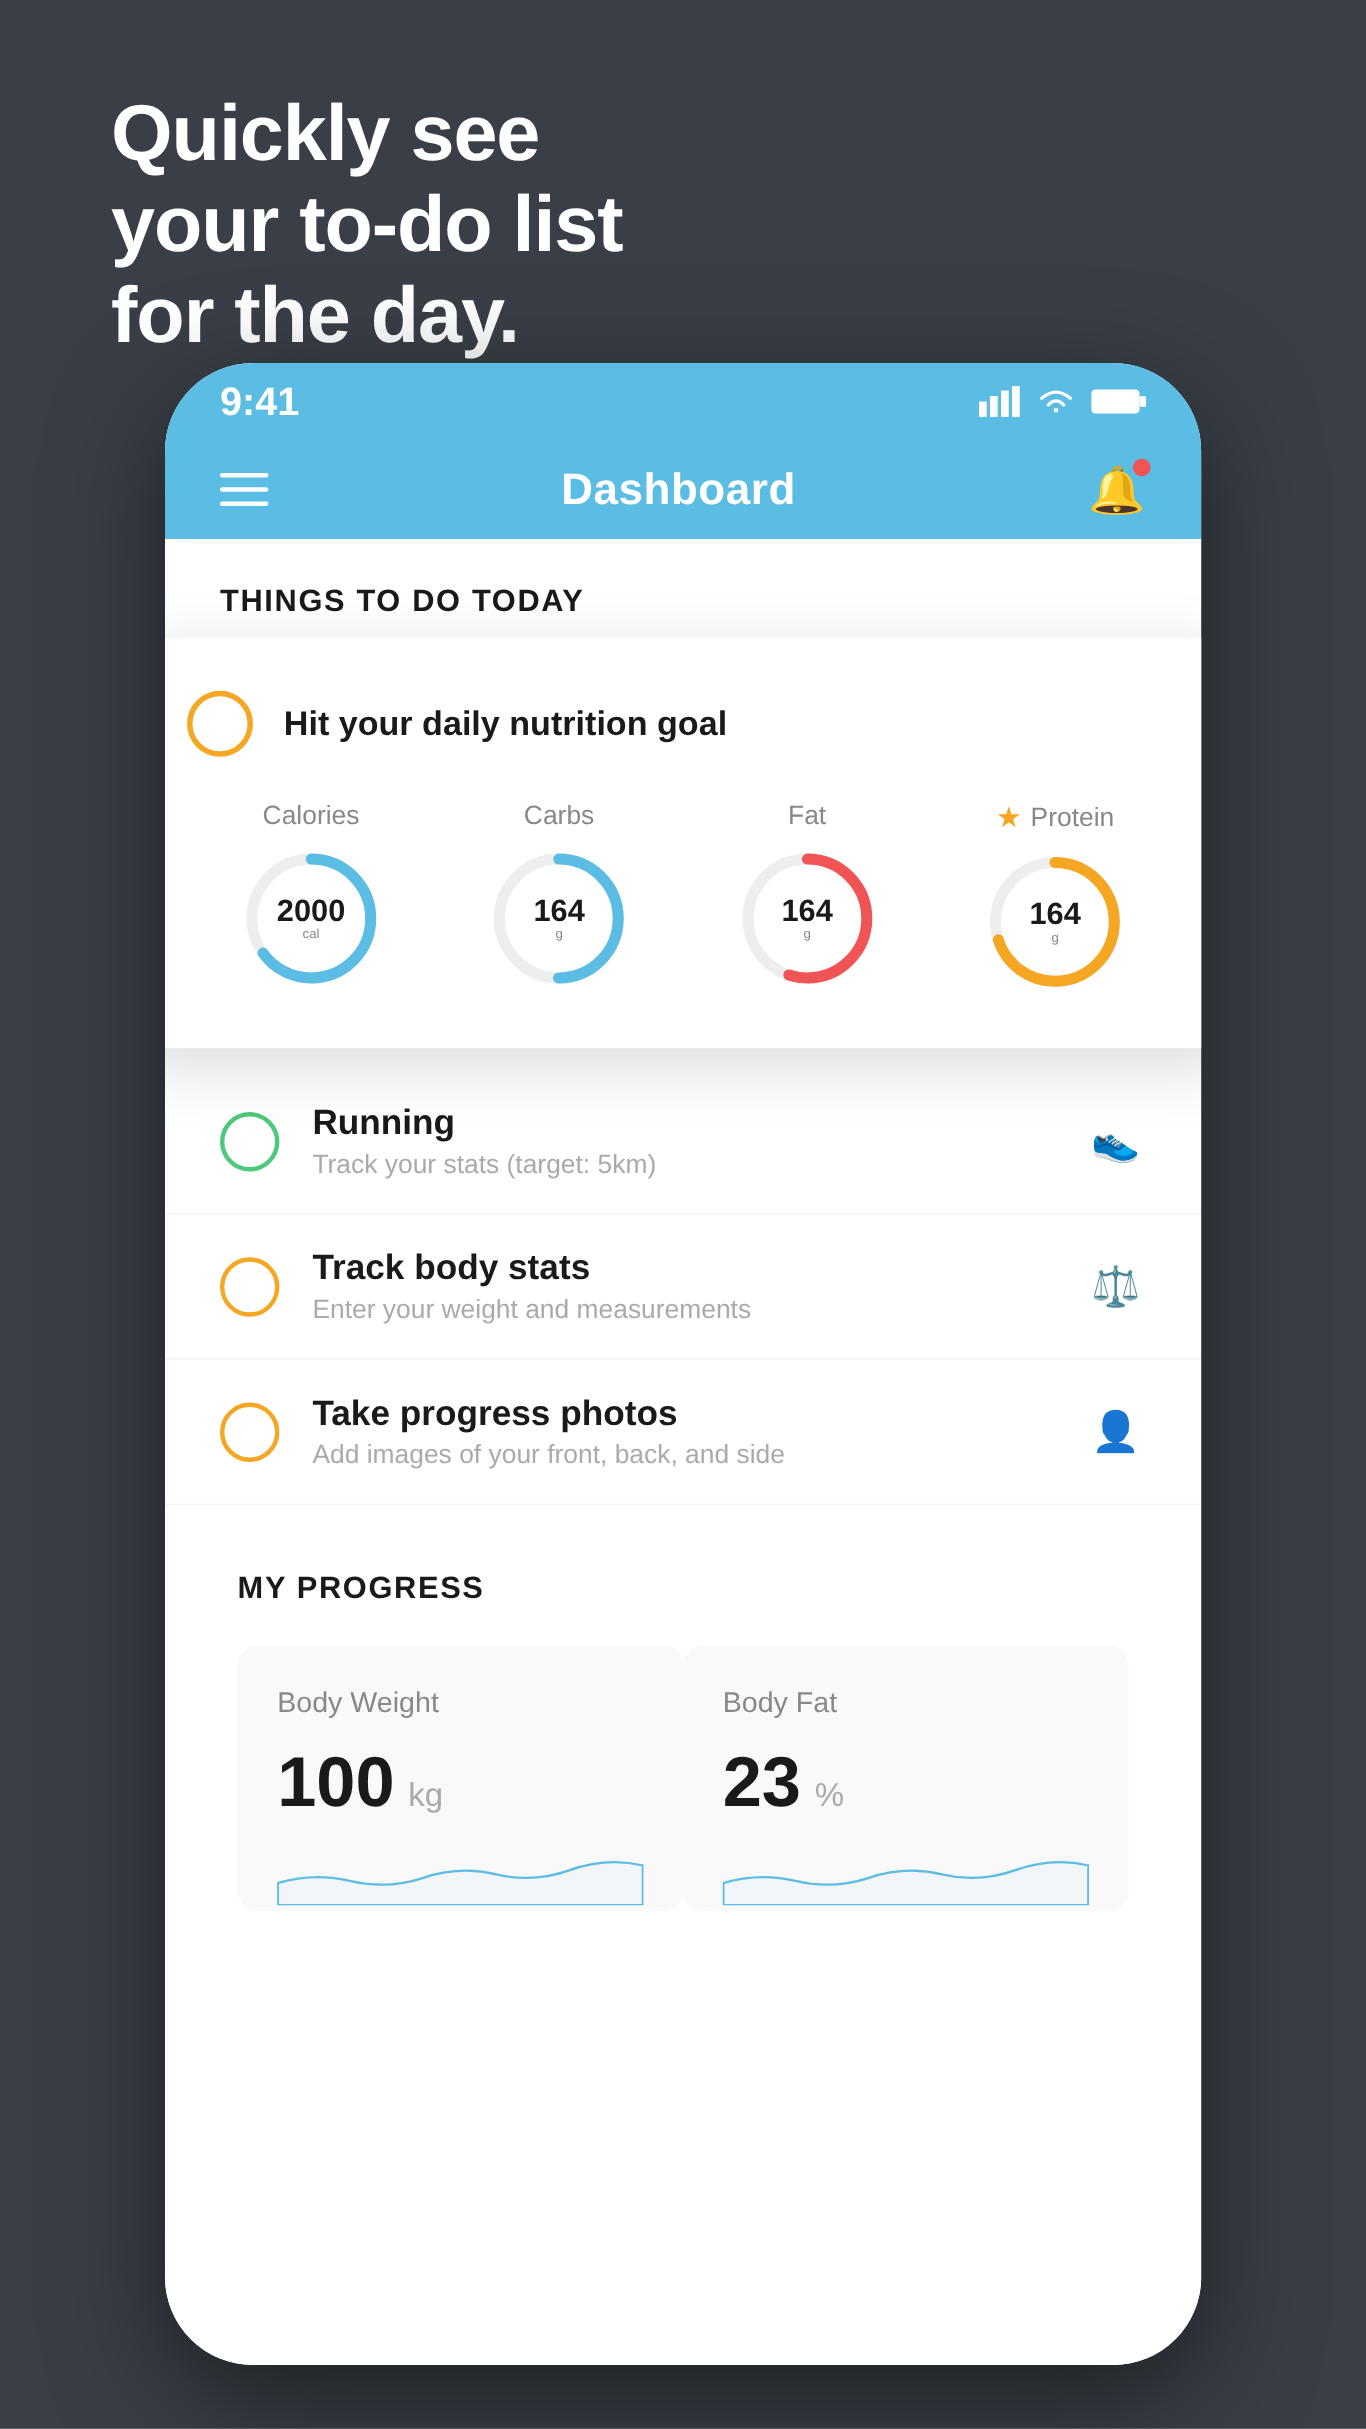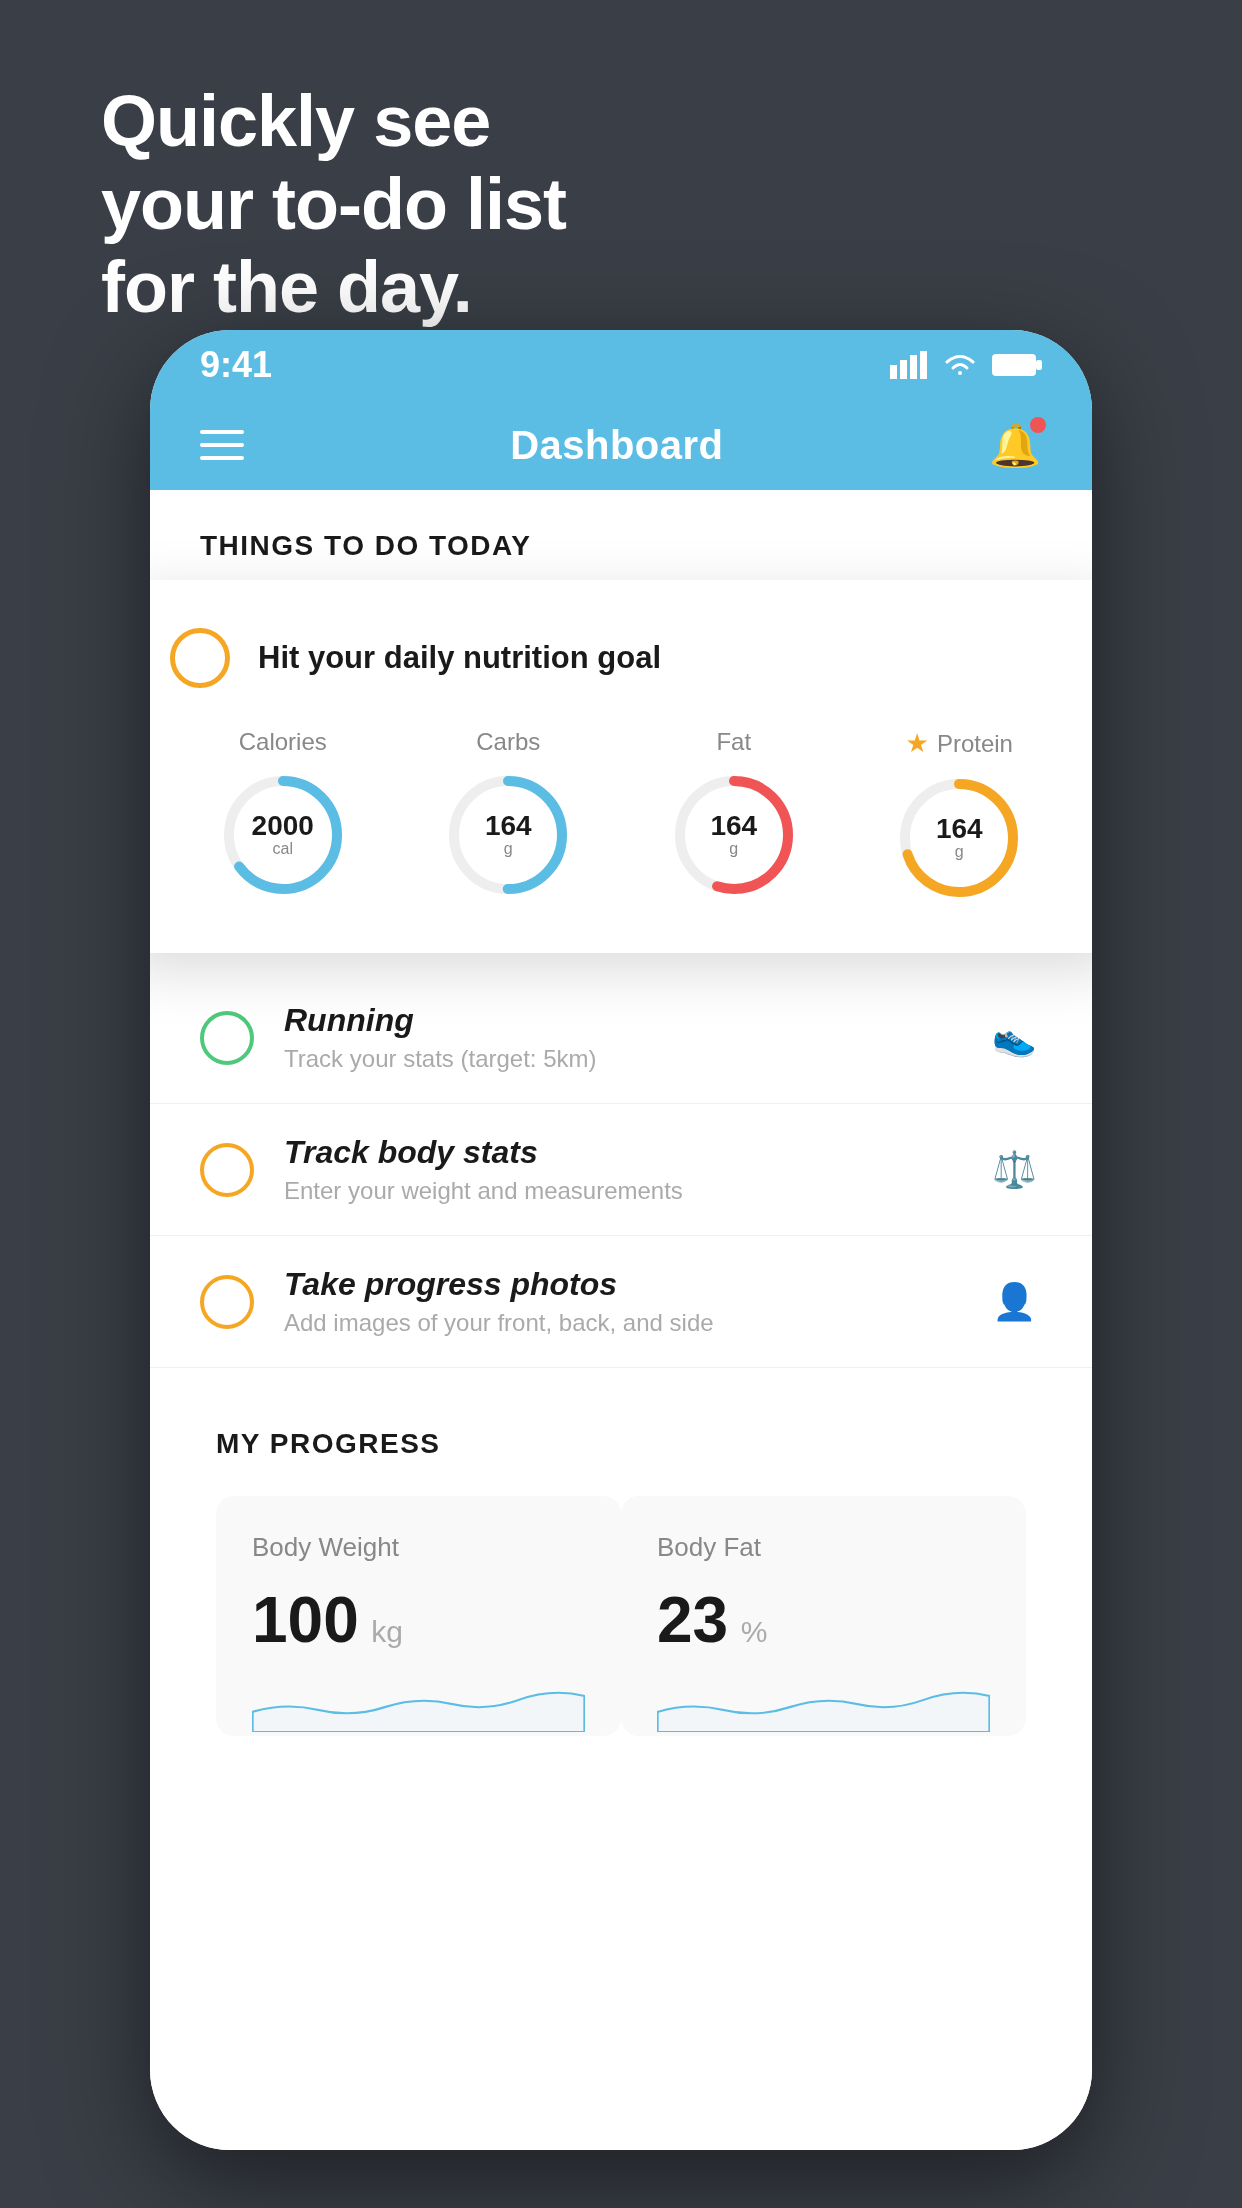--- a/index.html
+++ b/index.html
@@ -201,21 +201,21 @@
 
     .donut-value {
       font-size: 28px;
       font-weight: 700;
       color: #1a1a1a;
       display: block;
       line-height: 1;
     }
 
     .donut-unit {
-      font-size: 16px;
+      font-size: 12px;
       color: #888;
       display: block;
     }
 
     
     .todo-section {
       padding-top: 390px;
     }
 
     .todo-item {
@@ -240,21 +240,20 @@
 
     .todo-text {
       flex: 1;
     }
 
     .todo-title {
       font-size: 32px;
       font-weight: 600;
       color: #1a1a1a;
       margin-bottom: 6px;
-      font-style: italic;
     }
 
     .todo-subtitle {
       font-size: 24px;
       color: #aaa;
     }
 
     .todo-icon {
       width: 54px;
       height: 54px;

